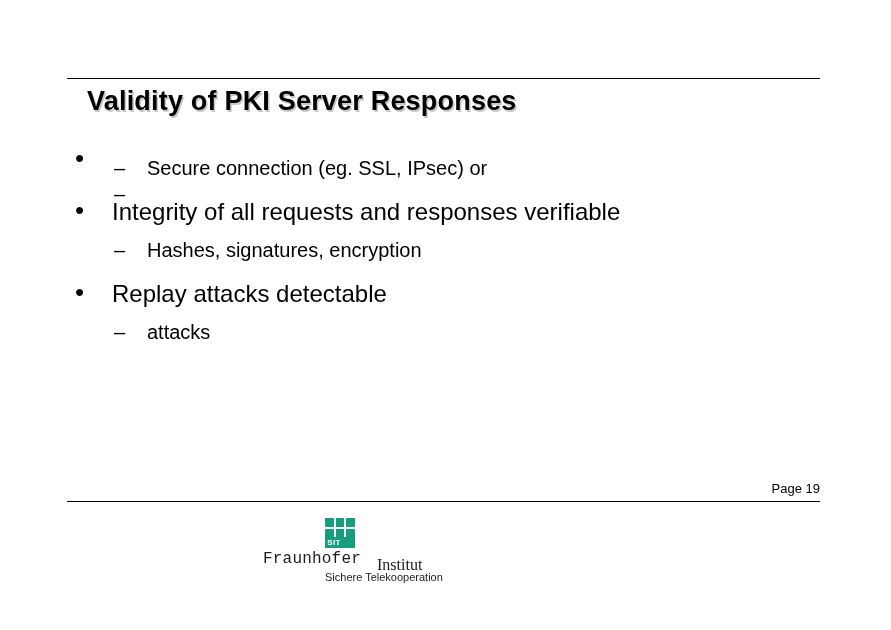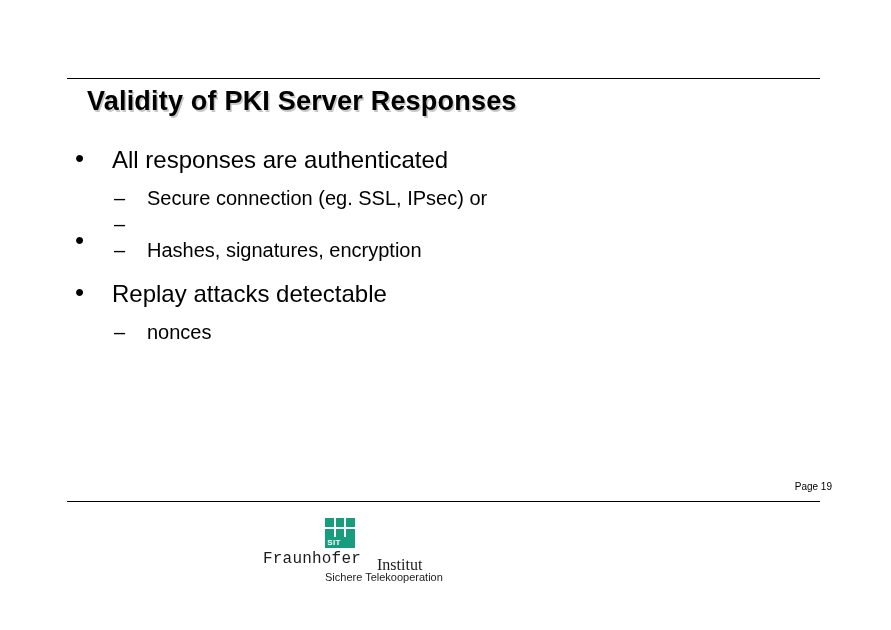--- a/index.html
+++ b/index.html
@@ -80,23 +80,23 @@
     position: absolute;
     left: 47px;
     top: 0;
     font-size: 20px;
     line-height: 26px;
   }
   .gap-sm { height: 6px; }
   .gap-md { height: 16px; }
   .page-number {
     position: absolute;
-    right: 59px;
+    right: 71px;
     top: 481px;
-    font-size: 10px;
+    font-size: 13px;
     color: #000000;
     white-space: nowrap;
   }
   .logo {
     position: absolute;
     left: 263px;
     top: 518px;
     width: 205px;
     height: 62px;
   }
@@ -161,52 +161,52 @@
 <div class="slide">
 
   <div class="rule-top"></div>
 
   <div class="slide-title">Validity of PKI Server Responses</div>
 
   <div class="body-list">
 
     <div class="l1">
       <span class="bullet">•</span>
-      <span>All responses are authenticated</span>
     </div>
     <div class="gap-sm"></div>
     <div class="l2">
       <span class="dash">–</span>
       <span>Secure connection (eg. SSL, IPsec) or</span>
     </div>
     <div class="l2">
       <span class="dash">–</span>
     </div>
 
     <div class="gap-md"></div>
 
     <div class="l1">
       <span class="bullet">•</span>
+      <span>Integrity of all requests and responses verifiable</span>
     </div>
     <div class="gap-sm"></div>
     <div class="l2">
       <span class="dash">–</span>
       <span>Hashes, signatures, encryption</span>
     </div>
 
     <div class="gap-md"></div>
 
     <div class="l1">
       <span class="bullet">•</span>
       <span>Replay attacks detectable</span>
     </div>
     <div class="gap-sm"></div>
     <div class="l2">
       <span class="dash">–</span>
-      <span>nonces</span>
+      <span>attacks</span>
     </div>
 
   </div>
 
   <div class="page-number">Page 19</div>
 
   <div class="rule-bottom"></div>
 
   <div class="logo">
     <div class="logo-mark">

